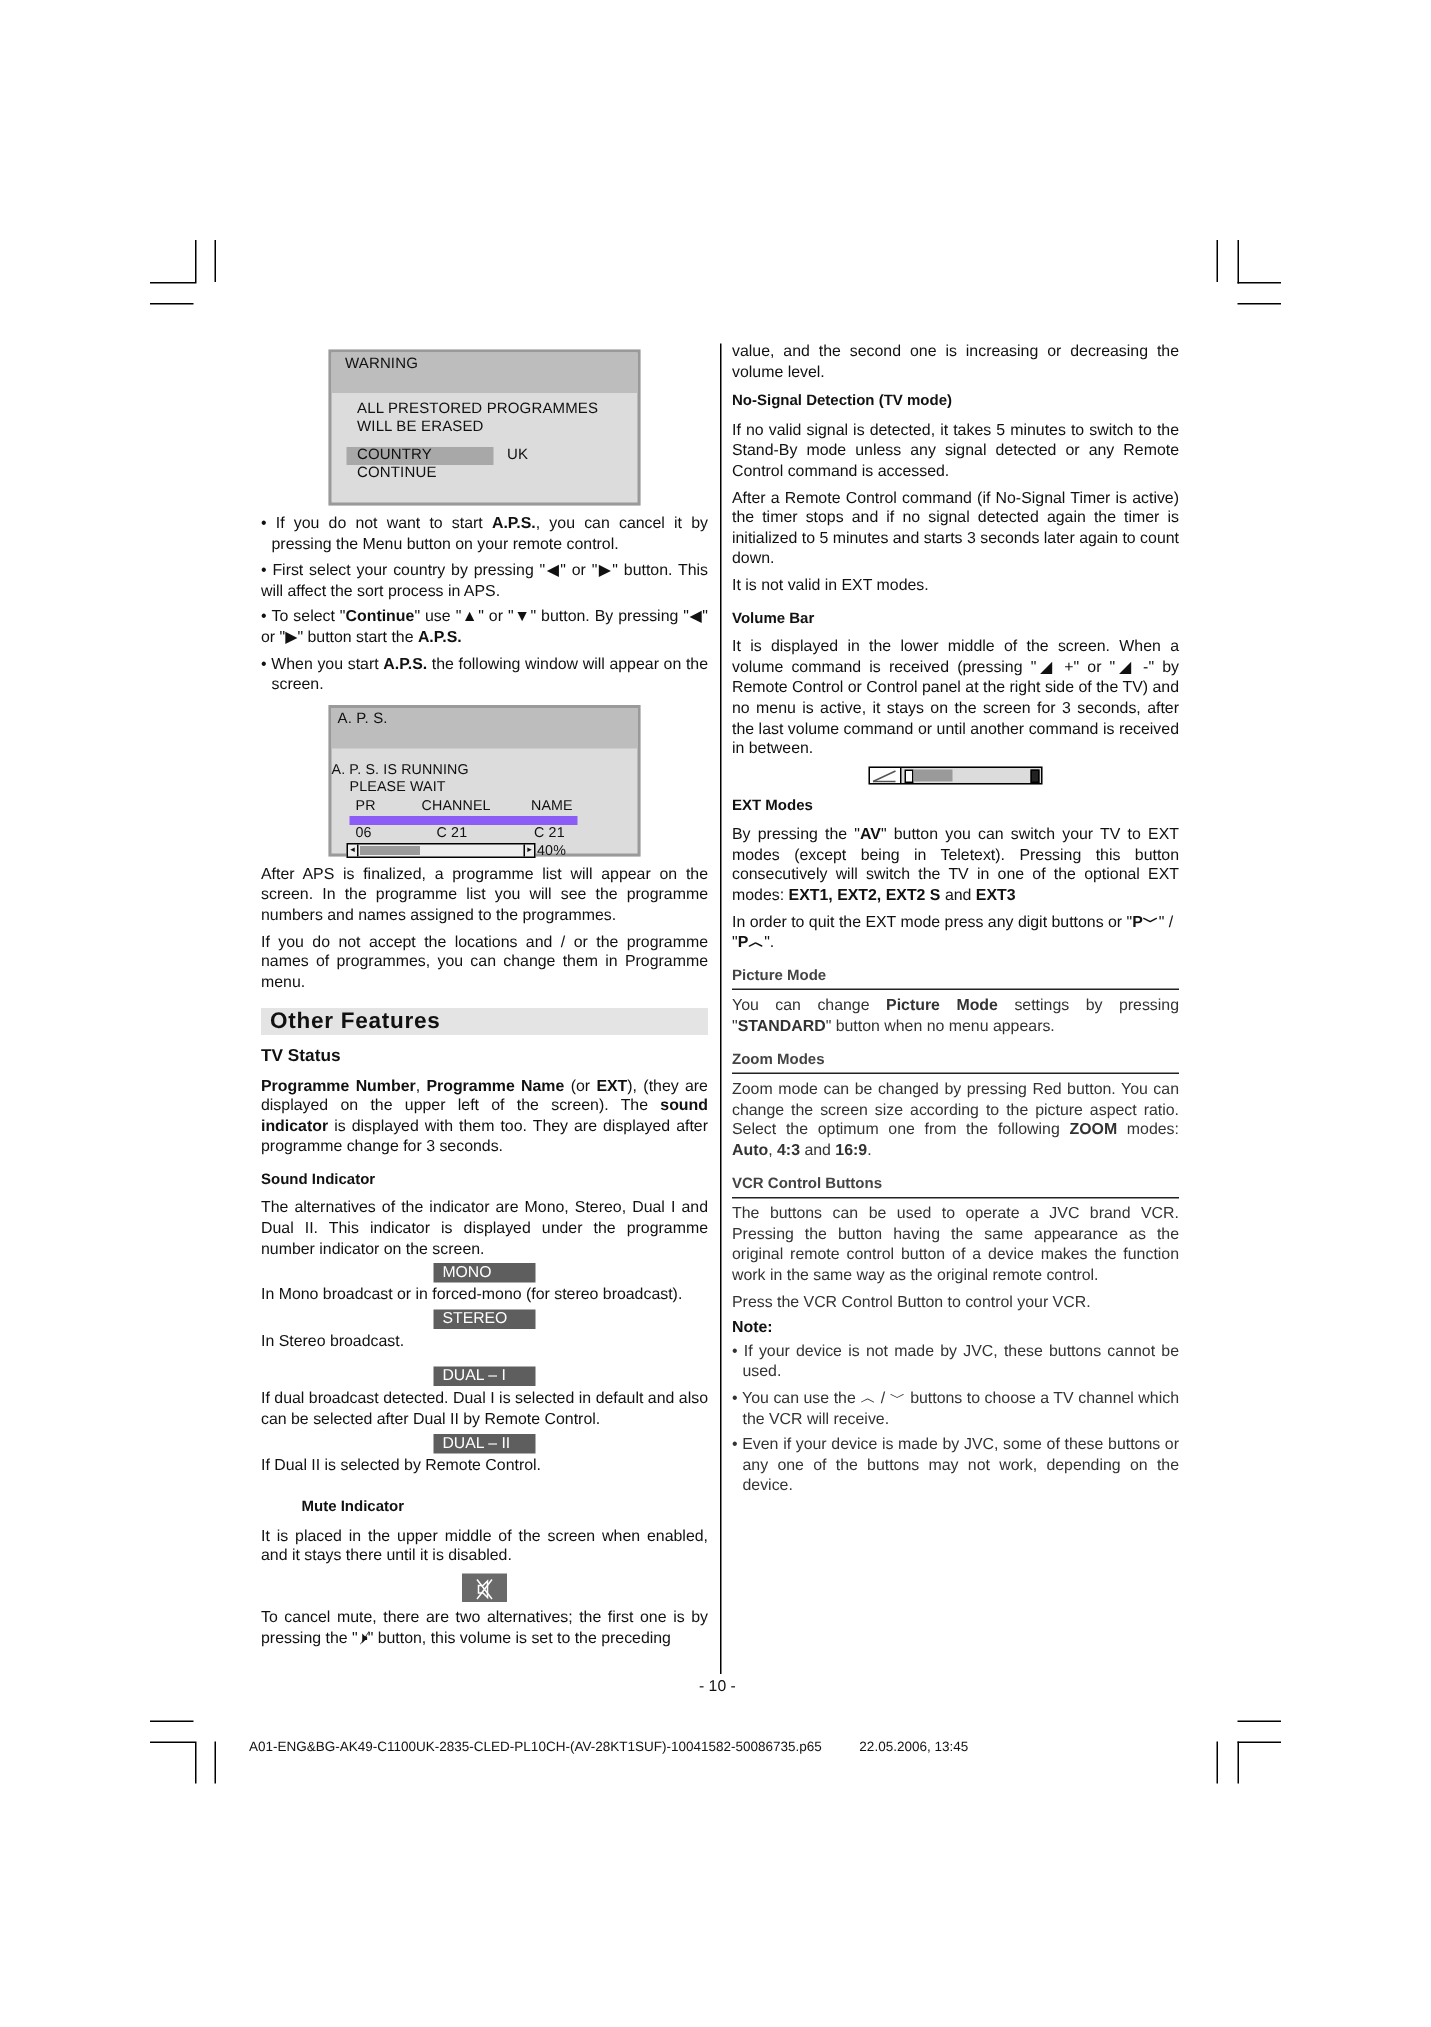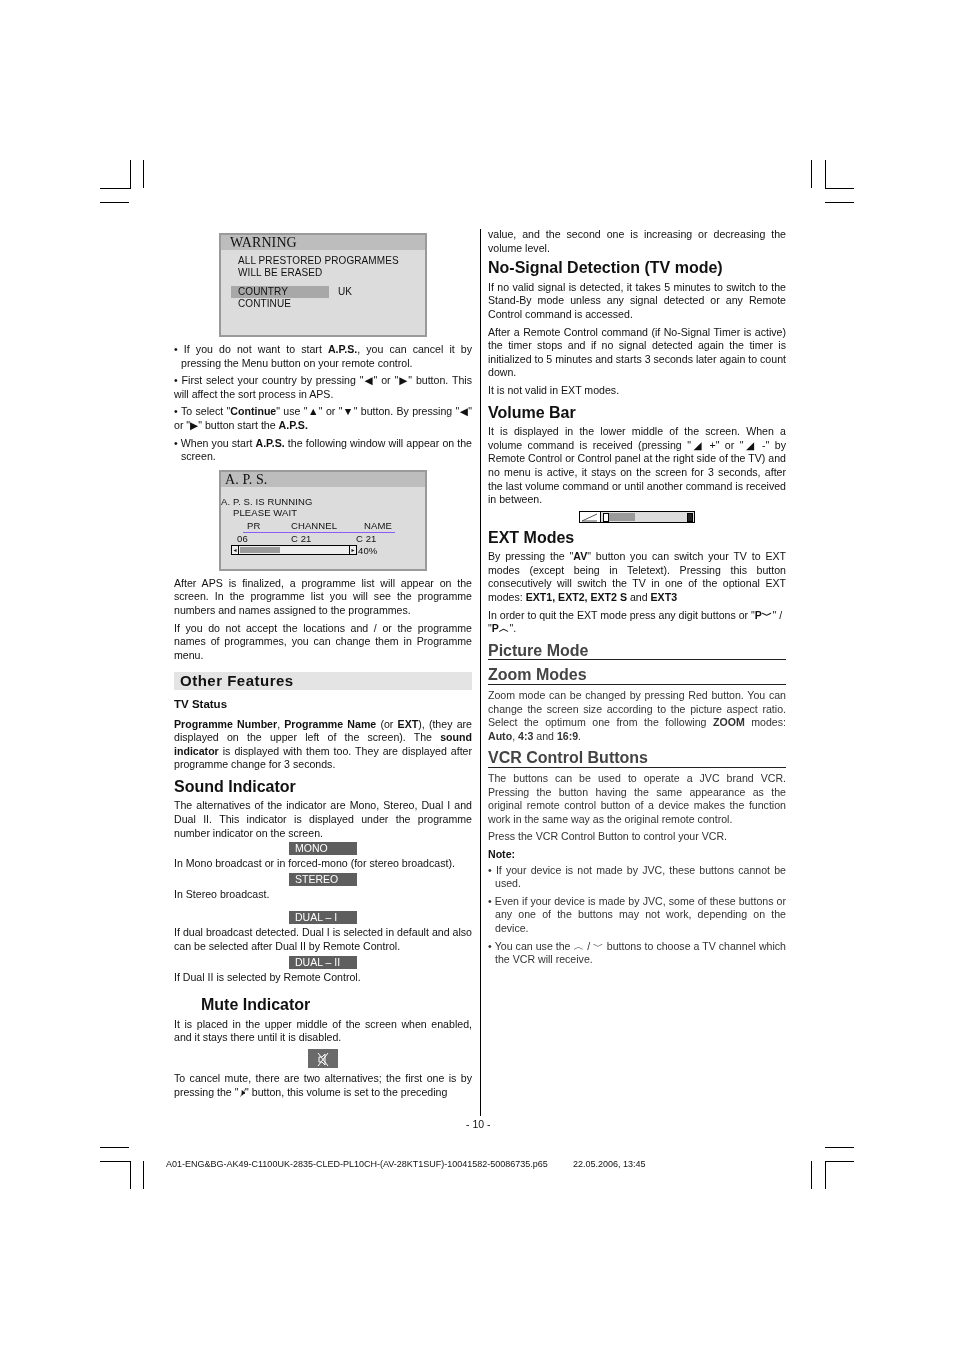--- a/index.html
+++ b/index.html
@@ -12,24 +12,24 @@
   #colL { left:174px; }
   #colR { left:488px; }
   .divider { position:absolute; left:480px; top:229px; width:1px; height:887px; background:#000; }
 
   p { margin:0 0 4px 0; text-align:justify; }
   .bullet { padding-left:7px; text-indent:-7px; }
   b { font-weight:bold; }
 
   .osd { background:#dcdcdc; border:2px solid #9a9a9a; box-sizing:border-box; position:relative;
          font-size:10px; letter-spacing:0.1px; }
-  .osd-title { background:#bdbdbd; height:15px; line-height:15px; padding-left:9px; font-size:14px;font-family:Liberation Serif, serif; }
+  .osd-title { background:#bdbdbd; height:27px; line-height:15px; padding-left:9px; font-size:10px; }
   .osd-line { padding-left:17px; line-height:12px; }
 
-  h3 { font-size:16px; margin:8px 0 6px 0; font-weight:bold; }
+  h3 { font-size:10px; margin:8px 0 6px 0; font-weight:bold; }
   h3.grey { color:#444; margin-bottom:4px; border-bottom:1.5px solid #222; padding-bottom:2px; }
   .grey-text { color:#333; }
 
   .section-banner { background:#e4e4e4; font-size:15px; font-weight:bold; padding:2px 6px; margin:10px 0 8px 0; letter-spacing:0.5px; }
 
   .indicator { display:block; margin:2px auto 2px auto; width:68px; height:13px; background:#5e5e5e; color:#fff;
                font-size:10.5px; line-height:13px; padding-left:6px; box-sizing:border-box; }
   .mute-box { display:block; margin:4px auto 4px auto; width:30px; height:19px; background:#6a6a6a; color:#fff;
               text-align:center; font-size:13px; line-height:19px; }
 
@@ -84,21 +84,21 @@
   <p class="bullet">•&nbsp;<span>If you do not want to start </span><b>A.P.S.</b><span>, you can cancel it by pressing the Menu button on your remote control.</span></p>
   <p>•&nbsp;<span>First select your country by pressing "◀" or "▶" button. This will affect the sort process in APS.</span></p>
   <p>•&nbsp;<span>To select "</span><b>Continue</b><span>" use "▲" or "▼"  button. By pressing "◀" or "▶" button start the </span><b>A.P.S.</b></p>
   <p class="bullet">•&nbsp;<span>When you start </span><b>A.P.S.</b><span> the following window will appear on the screen.</span></p>
 
   <div class="osd" style="width:208px;height:101px;margin:6px 0 6px 45px;font-size:9.5px;">
     <div class="osd-title" style="padding-left:4px;">A. P. S.</div>
     <div style="height:9px"></div>
     <div style="padding-left:0;line-height:11px;">A. P. S. IS RUNNING</div>
     <div style="padding-left:12px;line-height:11px;">PLEASE WAIT</div>
-    <div style="position:relative;height:12px;margin-top:2px;line-height:12px;border-bottom:1px solid #8b5cf6;width:152px;margin-left:22px;">
+    <div style="position:relative;height:12px;margin-top:2px;line-height:12px;border-bottom:6px solid #8b5cf6;width:152px;margin-left:12px;">
       <span style="position:absolute;left:4px;">PR</span>
       <span style="position:absolute;left:48px;">CHANNEL</span>
       <span style="position:absolute;left:121px;">NAME</span>
     </div>
     <div style="position:relative;height:12px;line-height:12px;margin-left:12px;">
       <span style="position:absolute;left:4px;">06</span>
       <span style="position:absolute;left:58px;">C 21</span>
       <span style="position:absolute;left:123px;">C 21</span>
     </div>
     <div style="position:relative;margin-left:10px;width:126px;height:10px;border:1px solid #000;background:#eee;box-sizing:border-box;">
@@ -160,31 +160,32 @@
     <span style="position:absolute;left:23px;top:1px;width:4px;height:7px;border:1px solid #000;background:#fff;"></span>
     <span style="position:absolute;left:29px;top:1px;width:26px;height:8px;background:#9a9a9a;"></span>
     <span style="position:absolute;right:1px;top:1px;width:4px;height:7px;border:1px solid #000;background:#222;"></span>
   </div>
 
   <h3>EXT Modes</h3>
   <p><span>By pressing the "</span><b>AV</b><span>" button you can switch your TV to EXT modes (except being in Teletext). Pressing this button consecutively will switch the TV in one of the optional EXT modes:</span> <b>EXT1, EXT2, EXT2 S</b><span> and </span><b>EXT3</b></p>
   <p style="text-align:left;"><span>In order to quit the EXT mode press any digit buttons or "</span><b>P﹀</b><span>" / "</span><b>P︿</b><span>".</span></p>
 
   <h3 class="grey">Picture Mode</h3>
+  <p class="grey-text"><span>You can change </span><b>Picture Mode</b><span> settings by pressing "</span><b>STANDARD</b><span>" button when no menu appears.</span></p>
 
   <h3 class="grey">Zoom Modes</h3>
   <p class="grey-text"><span>Zoom mode can be changed by pressing Red button. You can change the screen size according to the picture aspect ratio. Select the optimum one from the following </span><b>ZOOM</b><span> modes: </span><b>Auto</b><span>, </span><b>4:3</b><span> and </span><b>16:9</b><span>.</span></p>
 
   <h3 class="grey">VCR Control Buttons</h3>
   <p class="grey-text">The buttons can be used to operate a JVC brand VCR. Pressing the button having the same appearance as the original remote control button of a device makes the function work in the same way as the original remote control.</p>
   <p class="grey-text">Press the VCR Control Button to control your VCR.</p>
   <p style="margin-bottom:2px;"><b>Note:</b></p>
   <p class="bullet grey-text">•&nbsp;<span>If your device is not made by JVC, these buttons cannot be used.</span></p>
+  <p class="bullet grey-text">•&nbsp;<span>You can use the ︿ / ﹀ buttons to choose a TV channel which the VCR will receive.</span></p>
   <p class="bullet grey-text">•&nbsp;<span>Even if your device is made by JVC, some of these buttons or any one of the buttons may not work, depending on the device.</span></p>
-  <p class="bullet grey-text">•&nbsp;<span>You can use the ︿ / ﹀ buttons to choose a TV channel which the VCR will receive.</span></p>
 </div>
 
 <div class="footer-page">- 10 -</div>
 <div class="footer-info">
   <span>A01-ENG&amp;BG-AK49-C1100UK-2835-CLED-PL10CH-(AV-28KT1SUF)-10041582-50086735.p65</span>
   <span style="display:inline-block;width:20px;"></span>
   <span>22.05.2006, 13:45</span>
 </div>
 
 </body></html>

